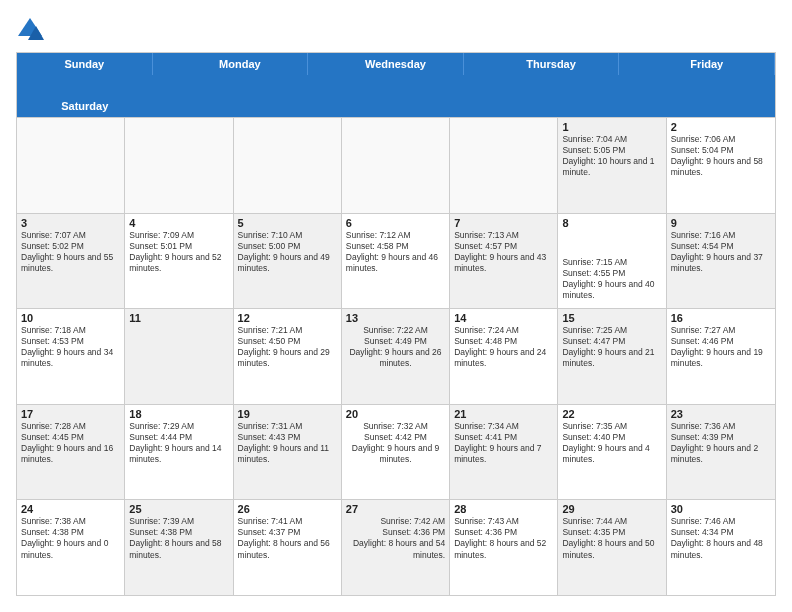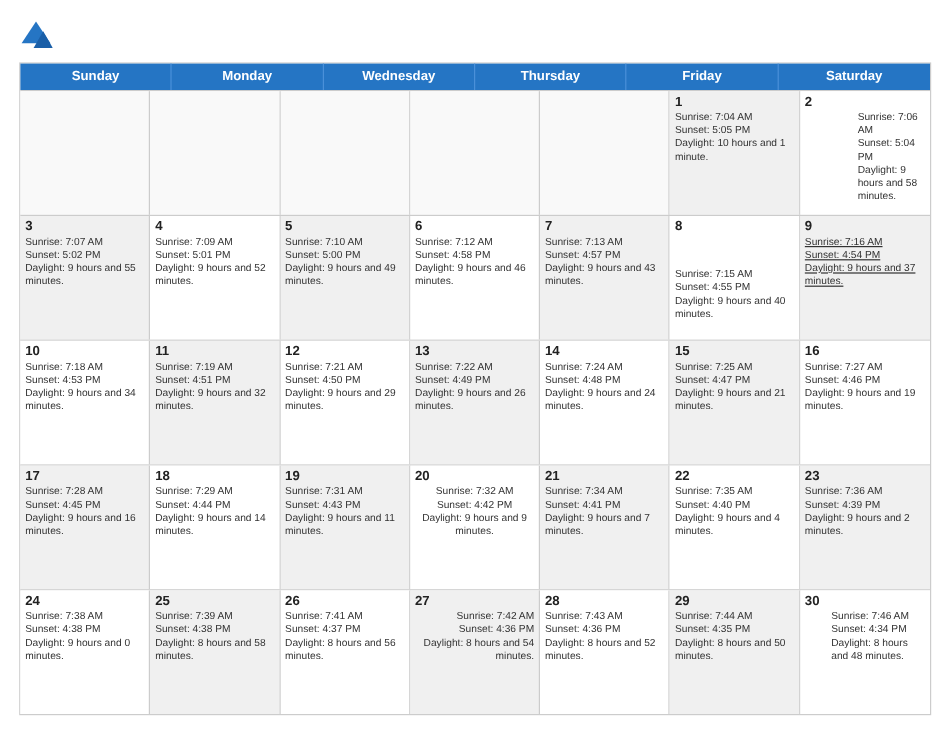--- a/index.html
+++ b/index.html
@@ -54,22 +54,23 @@
       color: #444;
     }
     .calendar {
       flex: 1;
       display: flex;
       flex-direction: column;
       border: 1px solid #ccc;
     }
     .cal-header {
       display: grid;
-      grid-template-columns: repeat(6, 1fr);
+      grid-template-columns: repeat(5, 1fr);
       background: #2575C4;
+      gap: 20px;
     }
     .cal-header-cell {
       color: #fff;
       font-size: 11px;
       font-weight: bold;
       padding: 5px 4px;
       text-align: center;
       border-right: 1px solid #4a90d9;
     }
     .cal-header-cell:last-child { border-right: none; }
@@ -146,21 +147,21 @@
           <div class="cal-cell empty"></div>
           <div class="cal-cell empty"></div>
           <div class="cal-cell shaded">
             <div class="day-num">1</div>
             <div class="cell-text" style="white-space: pre-line;">Sunrise: 7:04 AM
 Sunset: 5:05 PM
 Daylight: 10 hours and 1 minute.</div>
           </div>
           <div class="cal-cell">
             <div class="day-num">2</div>
-            <div class="cell-text" style="white-space: pre-line; margin-left: 44px;">Sunrise: 7:06 AM
+            <div class="cell-text" style="white-space: pre-line;">Sunrise: 7:06 AM
 Sunset: 5:04 PM
 Daylight: 9 hours and 58 minutes.</div>
           </div>
         </div>
         <div class="cal-row">
           <div class="cal-cell shaded">
             <div class="day-num">3</div>
             <div class="cell-text" style="white-space: pre-line;">Sunrise: 7:07 AM
 Sunset: 5:02 PM
 Daylight: 9 hours and 55 minutes.</div>
@@ -190,47 +191,44 @@
 Daylight: 9 hours and 43 minutes.</div>
           </div>
           <div class="cal-cell">
             <div class="day-num">8</div>
             <div class="cell-text" style="white-space: pre-line; margin-top: 28px;">Sunrise: 7:15 AM
 Sunset: 4:55 PM
 Daylight: 9 hours and 40 minutes.</div>
           </div>
           <div class="cal-cell shaded">
             <div class="day-num">9</div>
-            <div class="cell-text" style="white-space: pre-line; text-decoration: underline;">Sunrise: 7:16 AM
+            <div class="cell-text" style="white-space: pre-line;">Sunrise: 7:16 AM
 Sunset: 4:54 PM
 Daylight: 9 hours and 37 minutes.</div>
           </div>
         </div>
         <div class="cal-row">
           <div class="cal-cell">
             <div class="day-num">10</div>
             <div class="cell-text" style="white-space: pre-line;">Sunrise: 7:18 AM
 Sunset: 4:53 PM
 Daylight: 9 hours and 34 minutes.</div>
           </div>
           <div class="cal-cell shaded">
             <div class="day-num">11</div>
-            <div class="cell-text" style="white-space: pre-line;">Sunrise: 7:19 AM
-Sunset: 4:51 PM
-Daylight: 9 hours and 32 minutes.</div>
           </div>
           <div class="cal-cell">
             <div class="day-num">12</div>
             <div class="cell-text" style="white-space: pre-line;">Sunrise: 7:21 AM
 Sunset: 4:50 PM
 Daylight: 9 hours and 29 minutes.</div>
           </div>
           <div class="cal-cell shaded">
             <div class="day-num">13</div>
-            <div class="cell-text" style="white-space: pre-line;">Sunrise: 7:22 AM
+            <div class="cell-text" style="white-space: pre-line; text-align: center;">Sunrise: 7:22 AM
 Sunset: 4:49 PM
 Daylight: 9 hours and 26 minutes.</div>
           </div>
           <div class="cal-cell">
             <div class="day-num">14</div>
             <div class="cell-text" style="white-space: pre-line;">Sunrise: 7:24 AM
 Sunset: 4:48 PM
 Daylight: 9 hours and 24 minutes.</div>
           </div>
           <div class="cal-cell shaded">
@@ -322,20 +320,20 @@
 Daylight: 8 hours and 52 minutes.</div>
           </div>
           <div class="cal-cell shaded">
             <div class="day-num">29</div>
             <div class="cell-text" style="white-space: pre-line;">Sunrise: 7:44 AM
 Sunset: 4:35 PM
 Daylight: 8 hours and 50 minutes.</div>
           </div>
           <div class="cal-cell">
             <div class="day-num">30</div>
-            <div class="cell-text" style="white-space: pre-line; margin-left: 22px;">Sunrise: 7:46 AM
+            <div class="cell-text" style="white-space: pre-line;">Sunrise: 7:46 AM
 Sunset: 4:34 PM
 Daylight: 8 hours and 48 minutes.</div>
           </div>
         </div>
       </div>
   </div>
 </div>
 
 </body></html>

